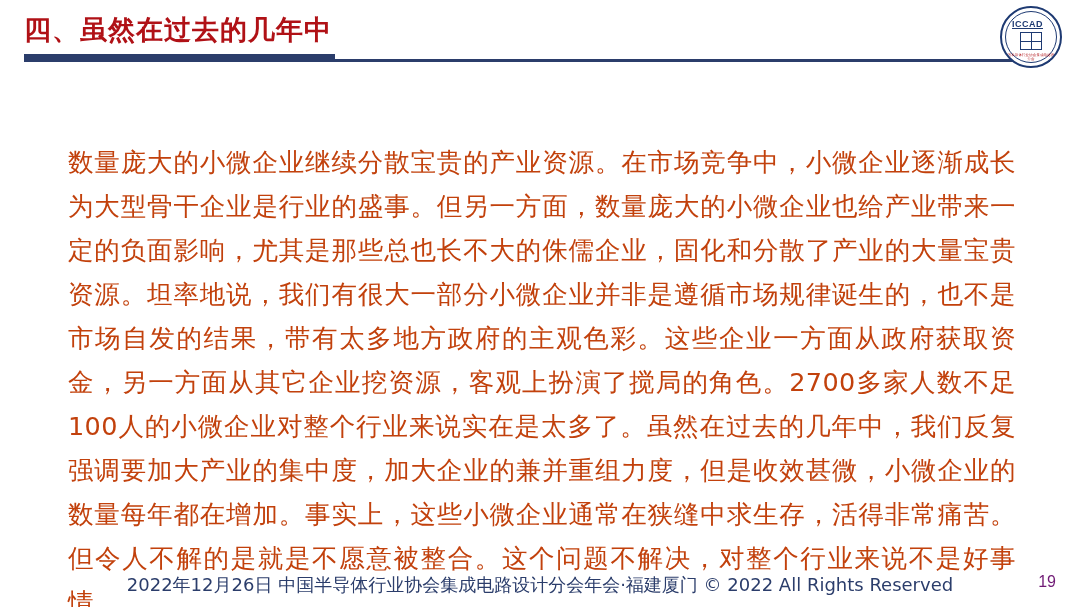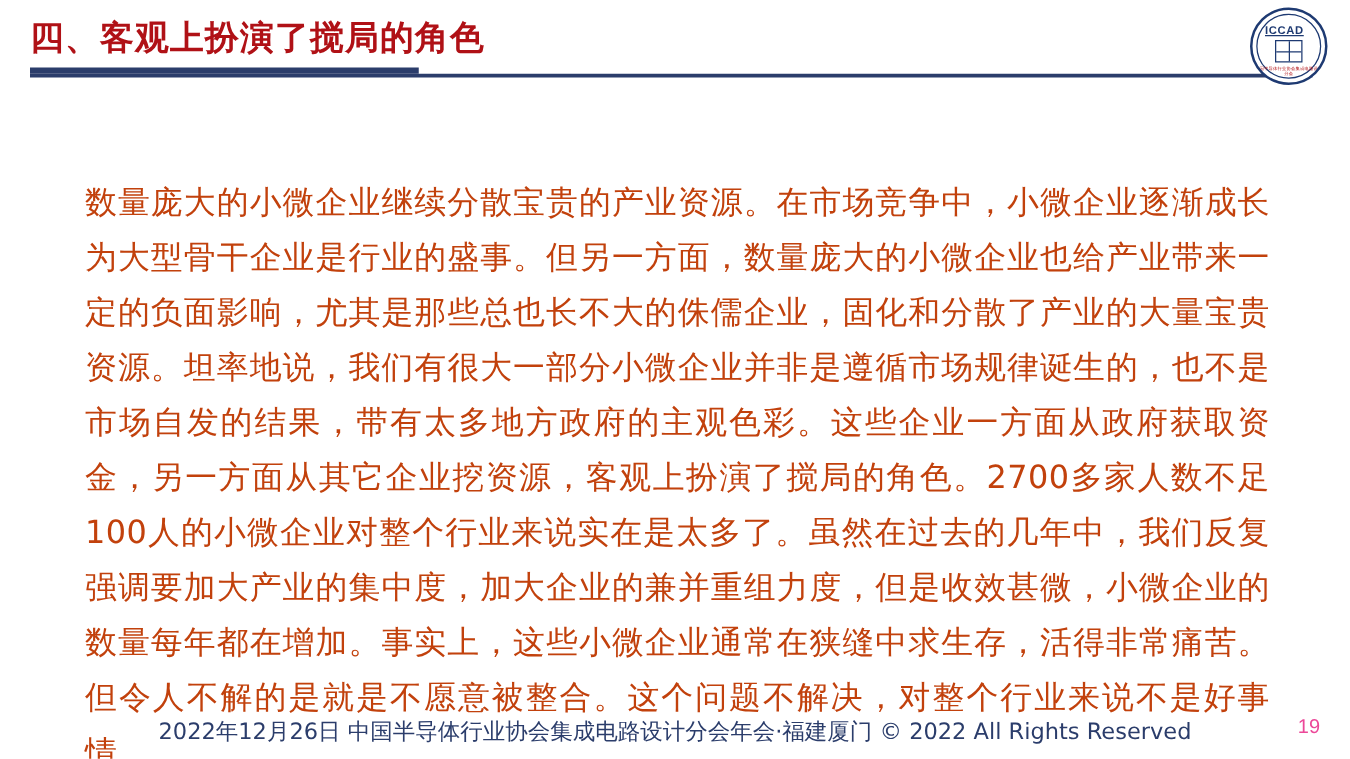--- a/index.html
+++ b/index.html
@@ -156,31 +156,31 @@
     text-align: center;
     font-size: 18px;
     color: #2b3d6b;
     font-family: "DejaVu Sans", "Liberation Sans", sans-serif;
   }
   .page-number {
     position: absolute;
     right: 24px;
     top: 0;
     font-size: 16px;
-    color: #ec4899;
+    color: #701a75;
     font-weight: normal;
   }
 </style>
 </head>
 <body>
 
 <div class="slide">
 
   <div class="header">
-    <div class="title">四、客观上扮演了搅局的角色</div>
+    <div class="title">四、虽然在过去的几年中</div>
     <div class="title-rule-outer"></div>
     <div class="title-rule-inner"></div>
   </div>
 
   <div class="logo">
     <div class="logo-inner"></div>
     <div class="logo-text">ICCAD</div>
     <div class="logo-chip"></div>
     <div class="logo-sub">中国半导体行业协会集成电路设计分会</div>
   </div>

